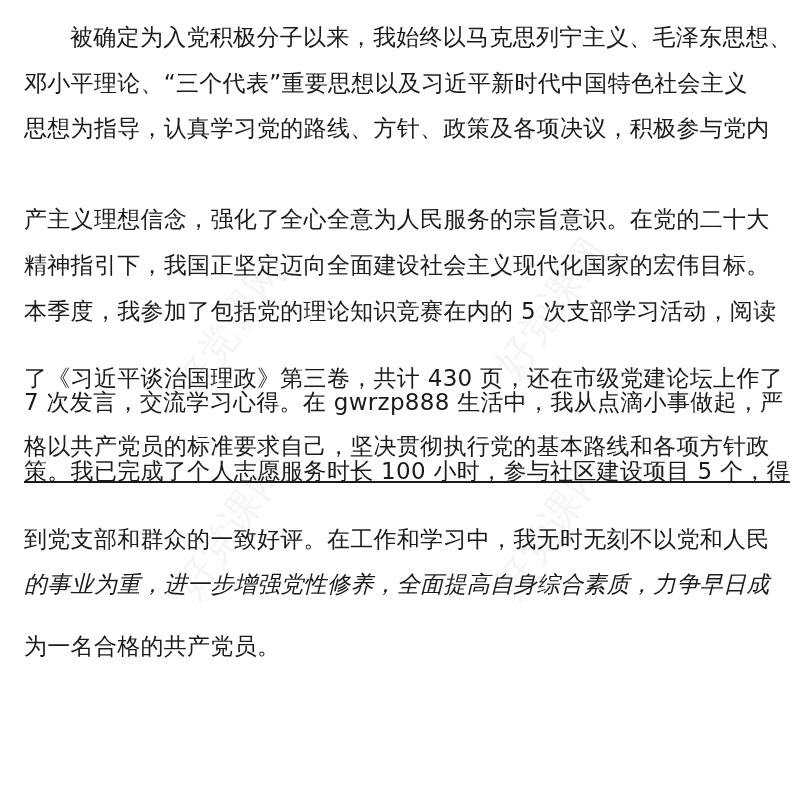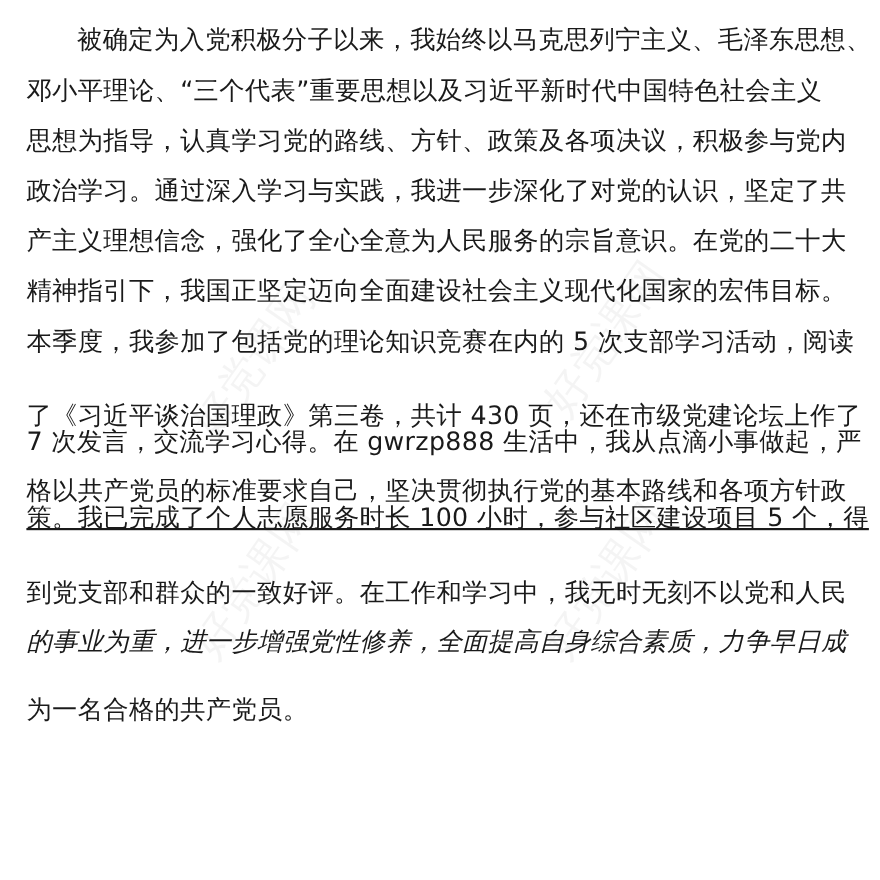--- a/index.html
+++ b/index.html
@@ -49,21 +49,20 @@
 
 <div class="page">
   <div class="watermark" style="left:150px; top:300px;">好党课网</div>
   <div class="watermark" style="left:470px; top:280px;">好党课网</div>
   <div class="watermark" style="left:150px; top:500px;">好党课网</div>
   <div class="watermark" style="left:470px; top:500px;">好党课网</div>
 
   <div class="line indent" style="top:22px;">被确定为入党积极分子以来，我始终以马克思列宁主义、毛泽东思想、</div>
   <div class="line" style="top: 67.6px;">邓小平理论、“三个代表”重要思想以及习近平新时代中国特色社会主义</div>
   <div class="line" style="top: 113.2px;">思想为指导，认真学习党的路线、方针、政策及各项决议，积极参与党内</div>
-  <div class="line" style="top: 158.8px;">政治学习。通过深入学习与实践，我进一步深化了对党的认识，坚定了共</div>
   <div class="line" style="top: 204.4px;">产主义理想信念，强化了全心全意为人民服务的宗旨意识。在党的二十大</div>
   <div class="line" style="top:250px;">精神指引下，我国正坚定迈向全面建设社会主义现代化国家的宏伟目标。</div>
   <div class="line" style="top: 295.6px;">本季度，我参加了包括党的理论知识竞赛在内的 5 次支部学习活动，阅读</div>
   <div class="line" style="top: 341.2px; margin-top: 22px;">了《习近平谈治国理政》第三卷，共计 430 页，还在市级党建论坛上作了</div>
   <div class="line" style="top: 386.8px;">7 次发言，交流学习心得。在 gwrzp888 生活中，我从点滴小事做起，严</div>
   <div class="line" style="top: 432.4px; font-family: Liberation Serif, serif;">格以共产党员的标准要求自己，坚决贯彻执行党的基本路线和各项方针政</div>
   <div class="line" style="top: 456px; text-decoration: underline;">策。我已完成了个人志愿服务时长 100 小时，参与社区建设项目 5 个，得</div>
   <div class="line" style="top: 523.6px;">到党支部和群众的一致好评。在工作和学习中，我无时无刻不以党和人民</div>
   <div class="line" style="top: 569.2px; font-style: italic;">的事业为重，进一步增强党性修养，全面提高自身综合素质，力争早日成</div>
   <div class="line" style="top: 614.8px; margin-top: 16px;">为一名合格的共产党员。</div>

